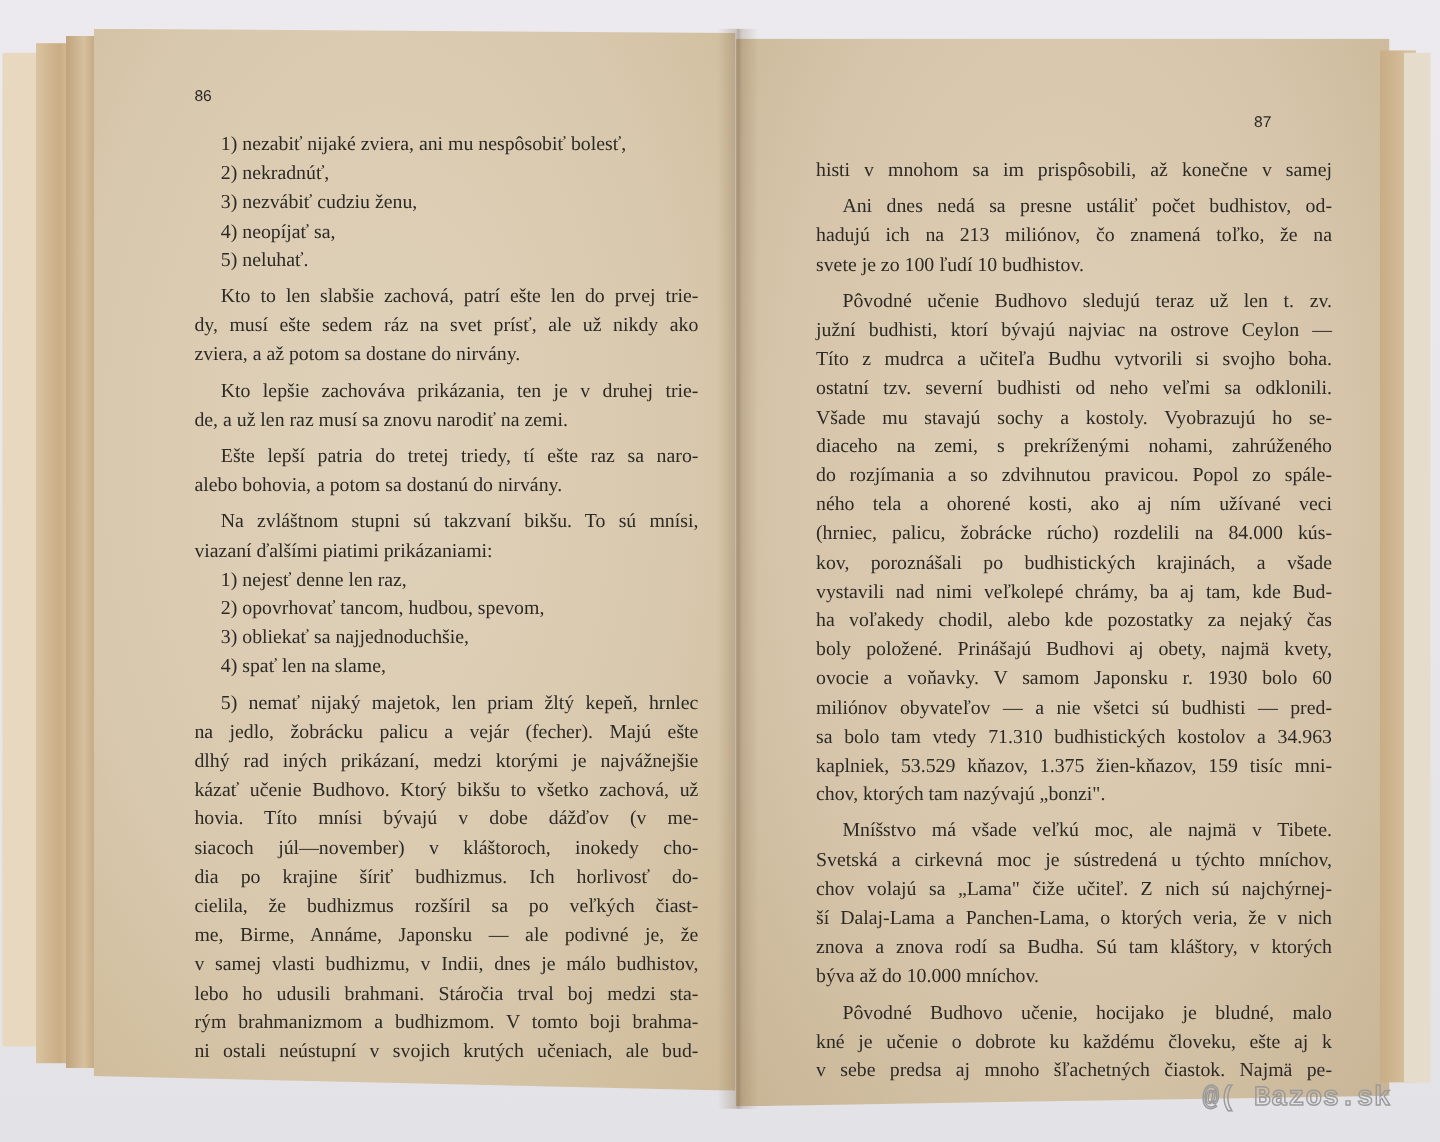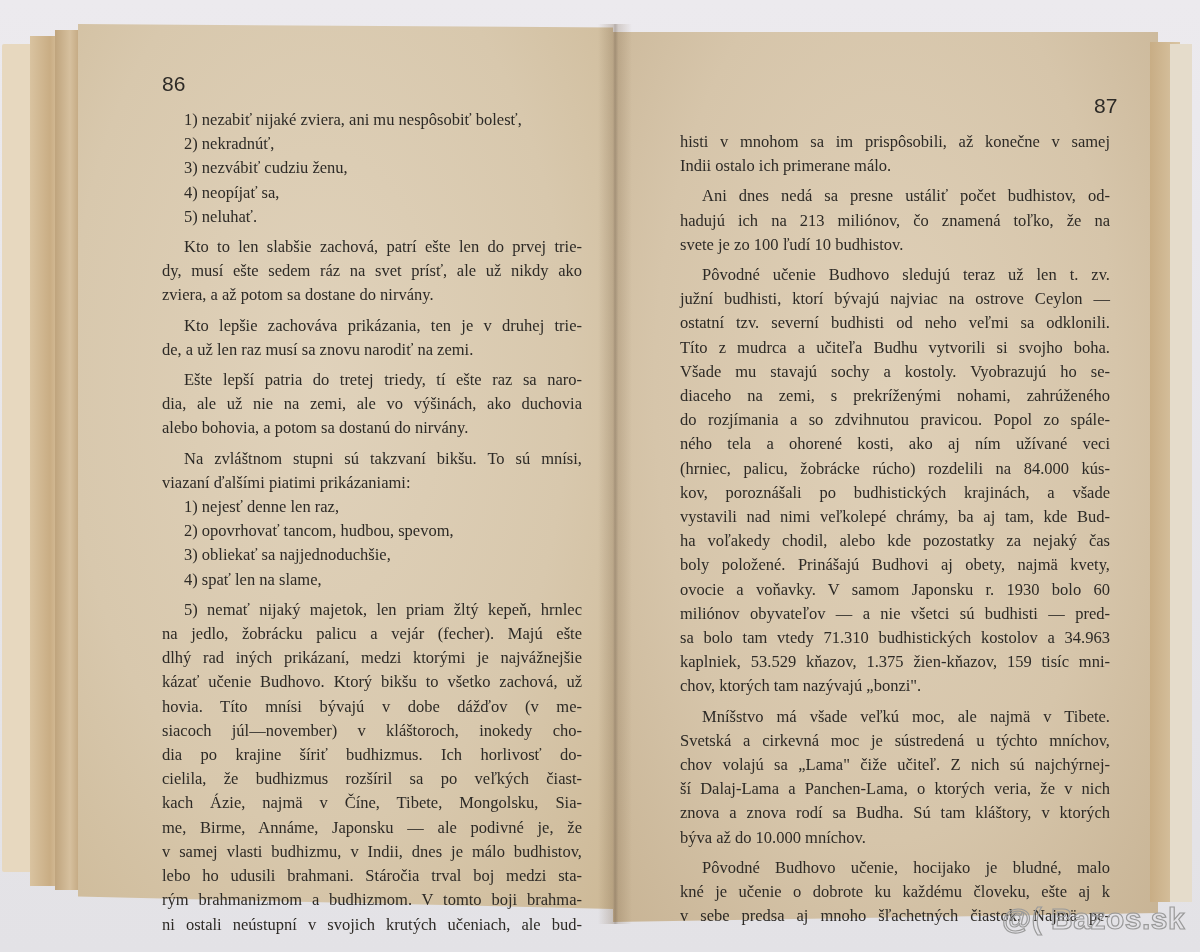--- a/index.html
+++ b/index.html
@@ -11,30 +11,30 @@
   .stack-l2 { left:30px; top:36px; width:50px; height:850px; background:linear-gradient(90deg,#d9c3a0,#c9ad84 40%,#d8c19e 60%,#c4a67b); }
   .stack-l3 { left:55px; top:30px; width:30px; height:860px; background:linear-gradient(90deg,#bfa47d,#d6c09e,#b89a70); }
   .page-left { position:absolute; left:78px; top:24px; width:535px; height:885px; background: radial-gradient(ellipse at 45% 40%, #e0d2bb 0%, #d8c8ad 60%, #cdb997 100%); clip-path: polygon(0 0, 100% 0.4%, 100% 100%, 0 98.6%); }
   .page-right { position:absolute; left:613px; top:32px; width:545px; height:890px; background: radial-gradient(ellipse at 50% 40%, #dfd0b8 0%, #d6c5aa 60%, #c8b495 100%); clip-path: polygon(0 0, 100% 0, 100% 99%, 0 100%); }
   .stack-r1 { position:absolute; left:1150px; top:42px; width:30px; height:860px; background:linear-gradient(90deg,#c8ad85,#d9c5a3); }
   .stack-r2 { position:absolute; left:1170px; top:44px; width:22px; height:858px; background:#e5dccb; }
   .gutter { position:absolute; left:598px; top:24px; width:34px; height:900px; background:linear-gradient(90deg, rgba(0,0,0,0) 0%, rgba(110,85,55,0.25) 45%, rgba(80,60,40,0.35) 50%, rgba(110,85,55,0.2) 60%, rgba(0,0,0,0) 100%); }
   .text { position:absolute; color:#2d2a26; font-size:16.5px; line-height:24.2px; }
   .left-text { left:162px; top:108px; width:420px; }
   .right-text { left:650px; top:130px; width:430px;margin-left:30px; }
-  .pnum { position:absolute; font-family:"Liberation Sans", sans-serif; font-size:21px; color:#2d2a26; }
+  .pnum { position:absolute; font-family:"Liberation Sans", sans-serif; font-size:13px; color:#2d2a26; }
   .pnum-l { left:162px; top:72px; }
-  .pnum-r { left:1094px; top:94px; }
+  .pnum-r { left:1045px; top:94px; }
   .line { white-space:nowrap; text-align:justify; text-align-last:justify; }
   .line.last { text-align-last:left; }
   .ind { padding-left:22px; }
   .item { padding-left:22px; text-align-last:left; }
   .para-gap { margin-top:6px; }
   .it { }
-  .watermark { position:absolute; left:1002px; top:902px; font-family:Liberation Sans, sans-serif; font-size:30px; font-weight:bold; color:transparent; -webkit-text-stroke:1.2px #9a9a9a; letter-spacing:0.5px; }
+  .watermark { position:absolute; left:1002px; top:902px; font-family:Liberation Mono, monospace; font-size:23px; font-weight:bold; color:transparent; -webkit-text-stroke:1.2px #9a9a9a; letter-spacing:0.5px; }
 </style>
 </head>
 <body>
 
 <div class="bg"></div>
 
 <div class="stack stack-l1"></div>
 <div class="stack stack-l2"></div>
 <div class="stack stack-l3"></div>
 
@@ -52,53 +52,50 @@
     <div class="line item">2) nekradnúť,</div>
     <div class="line item">3) nezvábiť cudziu ženu,</div>
     <div class="line item">4) neopíjať sa,</div>
     <div class="line item">5) neluhať.</div>
     <div class="line ind para-gap">Kto to len slabšie zachová, patrí ešte len do prvej trie-</div>
     <div class="line">dy, musí ešte sedem ráz na svet prísť, ale už nikdy ako</div>
     <div class="line last">zviera, a až potom sa dostane do nirvány.</div>
     <div class="line ind para-gap">Kto lepšie zachováva prikázania, ten je v druhej trie-</div>
     <div class="line last">de, a už len raz musí sa znovu narodiť na zemi.</div>
     <div class="line ind para-gap">Ešte lepší patria do tretej triedy, tí ešte raz sa naro-</div>
-    <div class="line">dia, ale už nie na zemi, ale vo výšinách, ako duchovia</div>
     <div class="line last">alebo bohovia, a potom sa dostanú do nirvány.</div>
     <div class="line ind para-gap">Na zvláštnom stupni sú takzvaní bikšu. To sú mnísi,</div>
     <div class="line last">viazaní ďalšími piatimi prikázaniami:</div>
     <div class="line item">1) nejesť denne len raz,</div>
     <div class="line item">2) opovrhovať tancom, hudbou, spevom,</div>
     <div class="line item">3) obliekať sa najjednoduchšie,</div>
     <div class="line item">4) spať len na slame,</div>
     <div class="line ind para-gap">5) nemať nijaký majetok, len priam žltý kepeň, hrnlec</div>
     <div class="line">na jedlo, žobrácku palicu a vejár (fecher). Majú ešte</div>
     <div class="line">dlhý rad iných prikázaní, medzi ktorými je najvážnejšie</div>
     <div class="line">kázať učenie Budhovo. Ktorý bikšu to všetko zachová, už</div>
     <div class="line">hovia. Títo mnísi bývajú v dobe dážďov (v me-</div>
     <div class="line">siacoch júl—november) v kláštoroch, inokedy cho-</div>
     <div class="line">dia po krajine šíriť budhizmus. Ich horlivosť do-</div>
     <div class="line">cielila, že budhizmus rozšíril sa po veľkých čiast-</div>
-    <div class="line">kach Ázie, najmä v Číne, Tibete, Mongolsku, Sia-</div>
     <div class="line">me, Birme, Annáme, Japonsku — ale podivné je, že</div>
     <div class="line">v samej vlasti budhizmu, v Indii, dnes je málo budhistov,</div>
     <div class="line">lebo ho udusili brahmani. Stáročia trval boj medzi sta-</div>
     <div class="line">rým brahmanizmom a budhizmom. V tomto boji brahma-</div>
     <div class="line">ni ostali neústupní v svojich krutých učeniach, ale bud-</div>
   </div>
 <div class="text right-text" id="right-text">
     <div class="line">histi v mnohom sa im prispôsobili, až konečne v samej</div>
-    <div class="line last">Indii ostalo ich primerane málo.</div>
     <div class="line ind para-gap">Ani dnes nedá sa presne ustáliť počet budhistov, od-</div>
     <div class="line">hadujú ich na 213 miliónov, čo znamená toľko, že na</div>
     <div class="line last">svete je zo 100 ľudí 10 budhistov.</div>
     <div class="line ind para-gap it">Pôvodné učenie Budhovo sledujú teraz už len t. zv.</div>
     <div class="line it">južní budhisti, ktorí bývajú najviac na ostrove Ceylon —</div>
+    <div class="line">Títo z mudrca a učiteľa Budhu vytvorili si svojho boha.</div>
     <div class="line it">ostatní tzv. severní budhisti od neho veľmi sa odklonili.</div>
-    <div class="line">Títo z mudrca a učiteľa Budhu vytvorili si svojho boha.</div>
     <div class="line">Všade mu stavajú sochy a kostoly. Vyobrazujú ho se-</div>
     <div class="line">diaceho na zemi, s prekríženými nohami, zahrúženého</div>
     <div class="line">do rozjímania a so zdvihnutou pravicou. Popol zo spále-</div>
     <div class="line">ného tela a ohorené kosti, ako aj ním užívané veci</div>
     <div class="line">(hrniec, palicu, žobrácke rúcho) rozdelili na 84.000 kús-</div>
     <div class="line">kov, poroznášali po budhistických krajinách, a všade</div>
     <div class="line">vystavili nad nimi veľkolepé chrámy, ba aj tam, kde Bud-</div>
     <div class="line">ha voľakedy chodil, alebo kde pozostatky za nejaký čas</div>
     <div class="line">boly položené. Prinášajú Budhovi aj obety, najmä kvety,</div>
     <div class="line">ovocie a voňavky. V samom Japonsku r. 1930 bolo 60</div>

